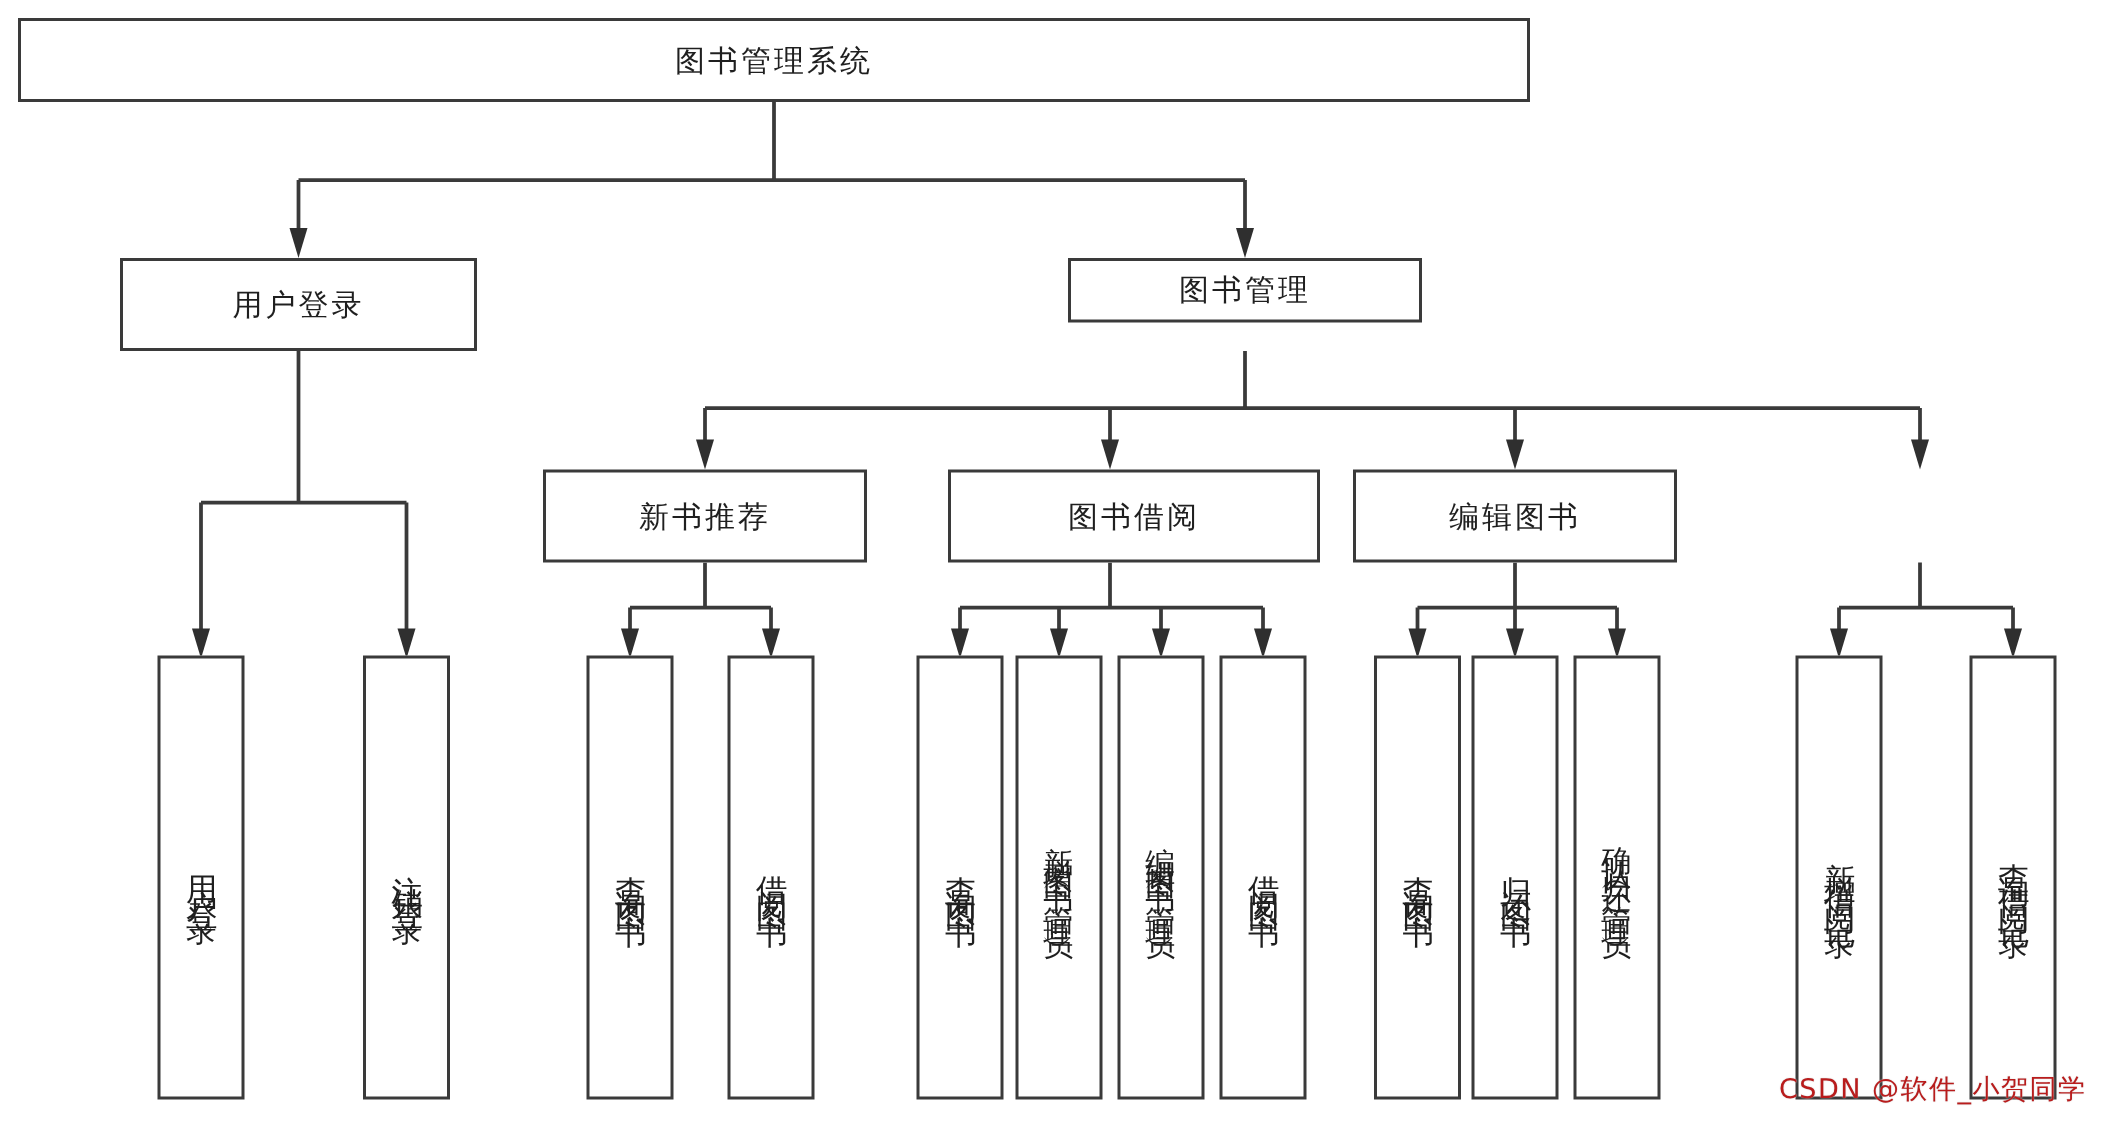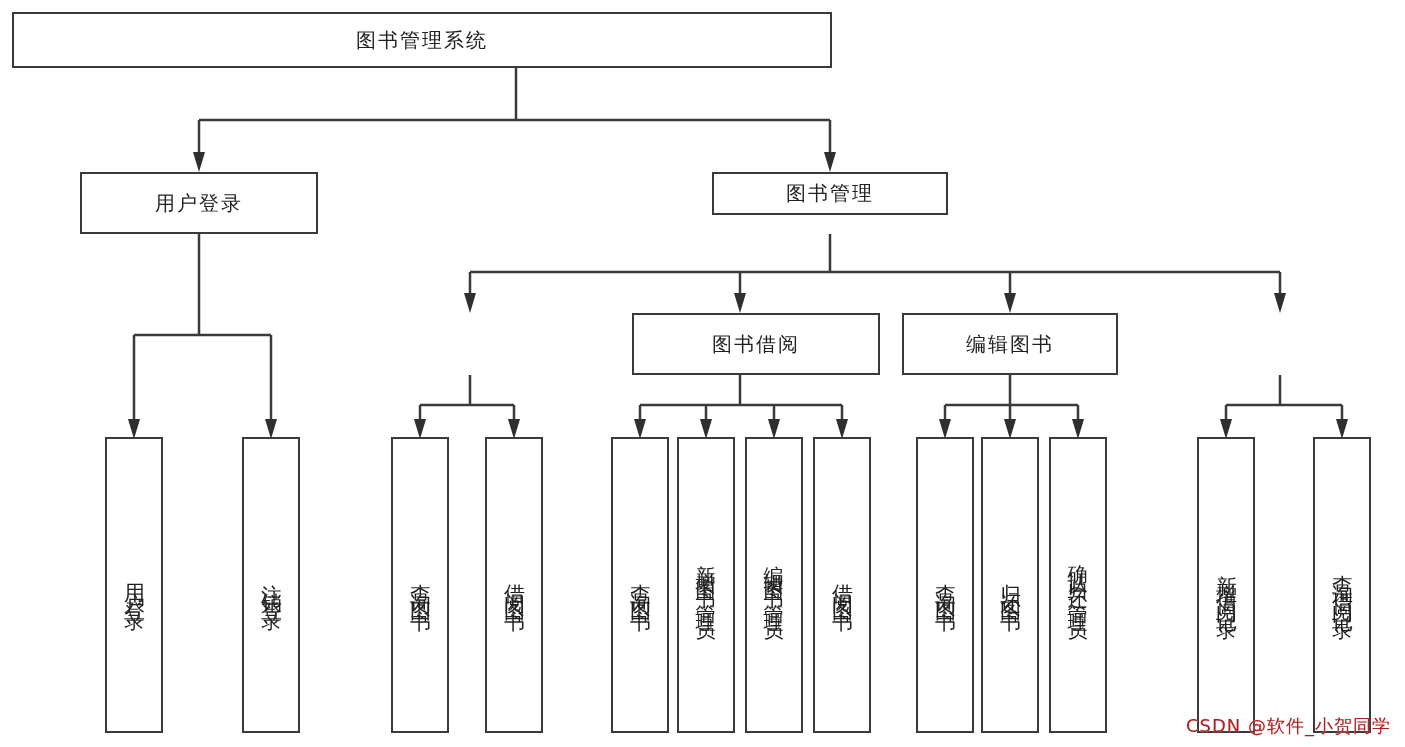--- a/index.html
+++ b/index.html
@@ -83,25 +83,26 @@
       <polygon points="768,419 780,419 774,439"></polygon>
       <polygon points="836,419 848,419 842,439"></polygon>
       <polygon points="939,419 951,419 945,439"></polygon>
       <polygon points="1004,419 1016,419 1010,439"></polygon>
       <polygon points="1072,419 1084,419 1078,439"></polygon>
       <polygon points="1220,419 1232,419 1226,439"></polygon>
       <polygon points="1336,419 1348,419 1342,439"></polygon>
     </g>
   </svg>
 
-  <div class="node h" style="left:12px; top:12px; width:820px; height:56px">图书管理系统</div>
+  <div class="node h" style="left:12px; top:12px; width:1008px; height:56px">图书管理系统</div>
 
   <div class="node h" style="left:80px; top:172px; width:238px; height:62px">用户登录</div>
   <div class="node h" style="left:712px; top:172px; width:236px; height:43px">图书管理</div>
 
+  <div class="node h" style="left:362px; top:313px; width:216px; height:62px">新书推荐</div>
   <div class="node h" style="left:632px; top:313px; width:248px; height:62px">图书借阅</div>
   <div class="node h" style="left:902px; top:313px; width:216px; height:62px">编辑图书</div>
 
   <div class="node v" style="left:105px; top:437px; width:58px; height:296px">用户登录</div>
   <div class="node v" style="left:242px; top:437px; width:58px; height:296px">注销登录</div>
 
   <div class="node v" style="left:391px; top:437px; width:58px; height:296px">查询图书</div>
   <div class="node v" style="left:485px; top:437px; width:58px; height:296px">借阅图书</div>
 
   <div class="node v" style="left:611px; top:437px; width:58px; height:296px">查询图书</div>

